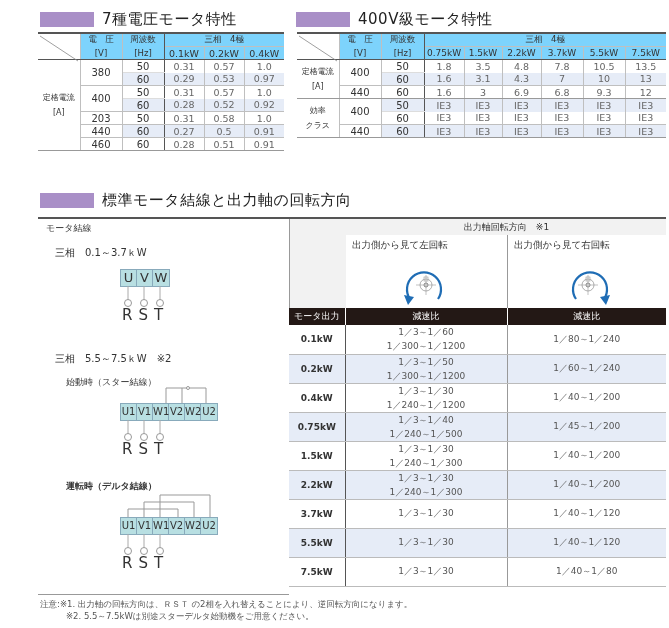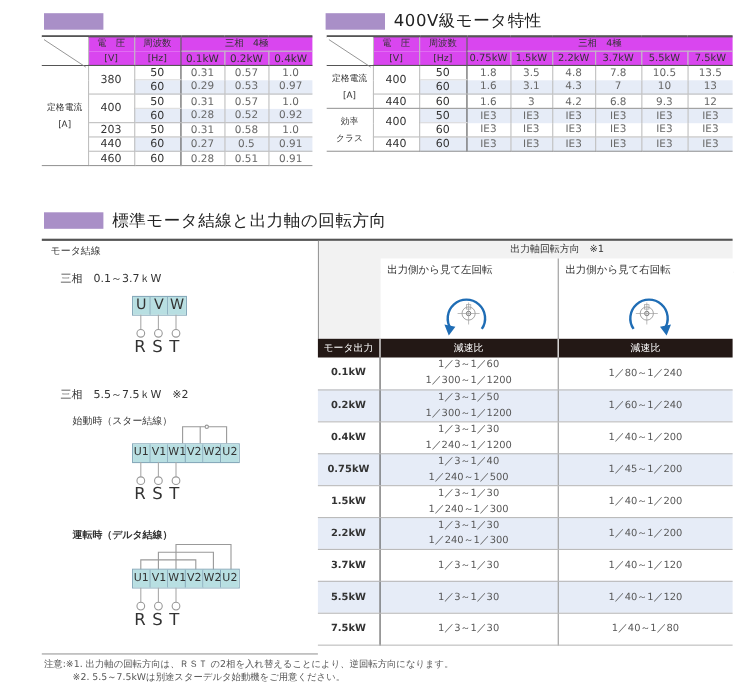--- a/index.html
+++ b/index.html
@@ -4,21 +4,21 @@
 <style>
   * { box-sizing: border-box; margin: 0; padding: 0; }
   body { width: 669px; height: 628px; background: #fff; font-family: "DejaVu Sans", "Liberation Sans", sans-serif; color: #333; position: relative; overflow: hidden; }
   .abs { position: absolute; }
   .sec-title { display: flex; align-items: center; height: 22px; }
   .sec-bar { width: 54px; height: 15px; background: #a98fc7; margin-right: 8px; }
   .sec-text { font-size: 15px; color: #222; letter-spacing: 0.5px; }
 
   table { border-collapse: collapse; table-layout: fixed; }
   .spec td, .spec th { font-size: 9.5px; text-align: center; height: 13px; padding: 0; font-weight: normal; color: #555; }
-  .spec thead th { background: #d946ef; color: #333; font-size: 8.5px; }
+  .spec thead th { background: #7dd3fc; color: #333; font-size: 8.5px; }
   .spec thead tr:first-child th { border-top: 2px solid #555; }
   .spec .hdr-bottom th, .spec .hdr-bottom td { border-bottom: 1.5px solid #555; }
   .spec td.data, .spec th.data { color: #666; }
   .spec .rowhl td.data, .spec .rowhl td.hz { background: #e6ecf7; }
   .spec .bline { border-bottom: 1px solid #bfbfbf; }
   .spec .vsep { border-right: 1px solid #bfbfbf; }
   .spec .vsep-strong { border-right: 1.5px solid #555; }
   .spec .lbl { font-size: 8px; color: #333; line-height: 15px; }
   .spec .volt { font-size: 10px; color: #333; }
   .spec .hz { font-size: 10px; color: #333; }
@@ -42,20 +42,21 @@
   .rot tr.hl td { background: #e6ecf7; }
   .rot .ratio2 { line-height: 14px; }
   .blackhdr td { background: #231815; color: #fff; font-size: 9px; height: 17px; }
   .note { font-size: 8.5px; color: #555; line-height: 12px; }
 </style>
 </head>
 <body>
 
 <div class="abs sec-title" style="left:40px; top:8px;">
   <div class="sec-bar"></div>
+  <span class="sec-text">7種電圧モータ特性</span>
 </div>
 
 <table class="abs spec" style="left:38px; top:32px; width:246px;">
   <colgroup>
       <col style="width:42px">
       <col style="width:42px">
       <col style="width:42px">
       <col style="width:40px">
       <col style="width:40px">
       <col style="width:40px">
@@ -194,21 +195,21 @@
       <td class="data vsep bline">4.3</td>
       <td class="data vsep bline">7</td>
       <td class="data vsep bline">10</td>
       <td class="data bline">13</td>
     </tr>
     <tr>
       <td class="volt vsep" style="border-bottom:1px solid #999;">440</td>
       <td class="hz vsep-strong" style="border-bottom:1px solid #999;">60</td>
       <td class="data vsep" style="border-bottom:1px solid #999;">1.6</td>
       <td class="data vsep" style="border-bottom:1px solid #999;">3</td>
-      <td class="data vsep" style="border-bottom:1px solid #999;">4.2</td>
+      <td class="data vsep" style="border-bottom:1px solid #999;">6.9</td>
       <td class="data vsep" style="border-bottom:1px solid #999;">6.8</td>
       <td class="data vsep" style="border-bottom:1px solid #999;">9.3</td>
       <td class="data" style="border-bottom:1px solid #999;">12</td>
     </tr>
 
     <tr class="rowhl">
       <td rowspan="3" class="lbl" style="border-bottom:1px solid #999; border-right:1px solid #bfbfbf; background:#fff;">
         <span>効率</span><br><span>クラス</span>
       </td>
       <td rowspan="2" class="volt bline vsep" style="background:#fff;">400</td>

